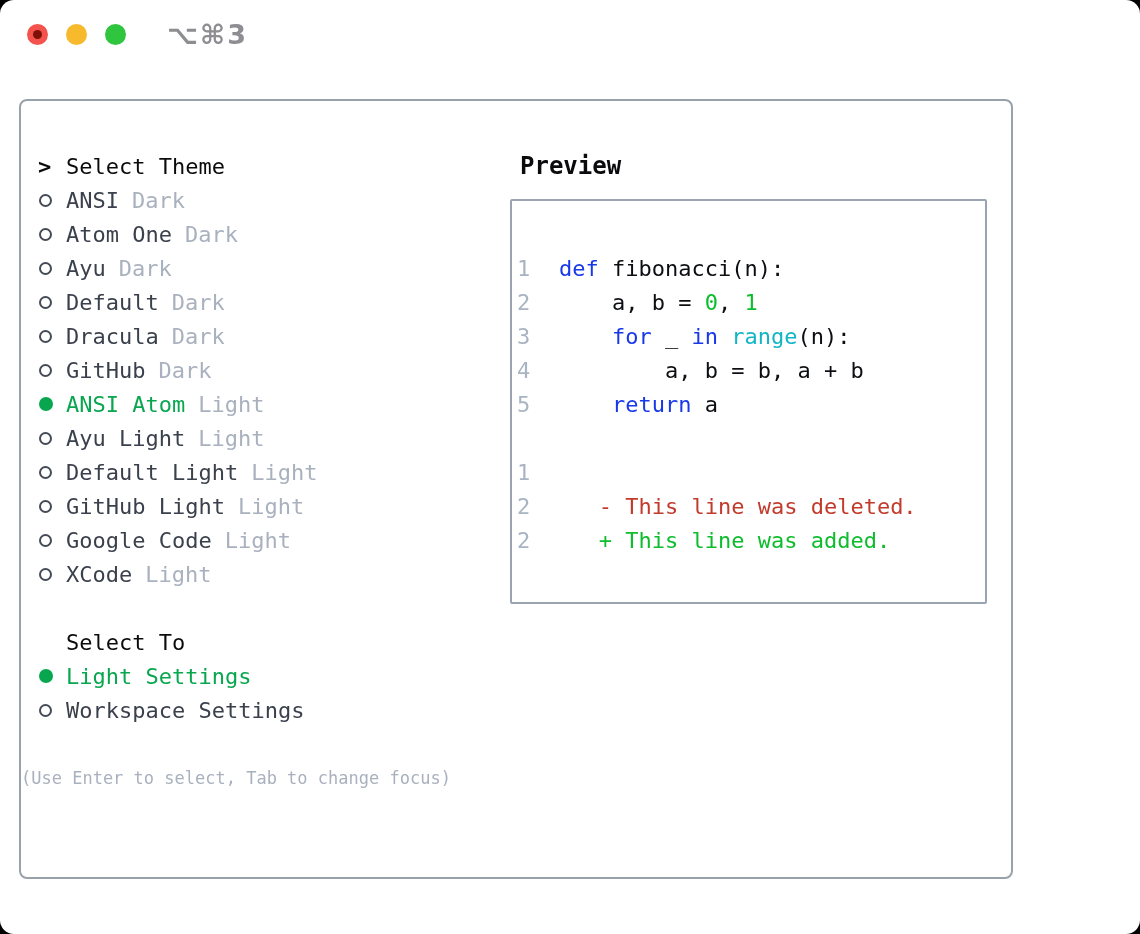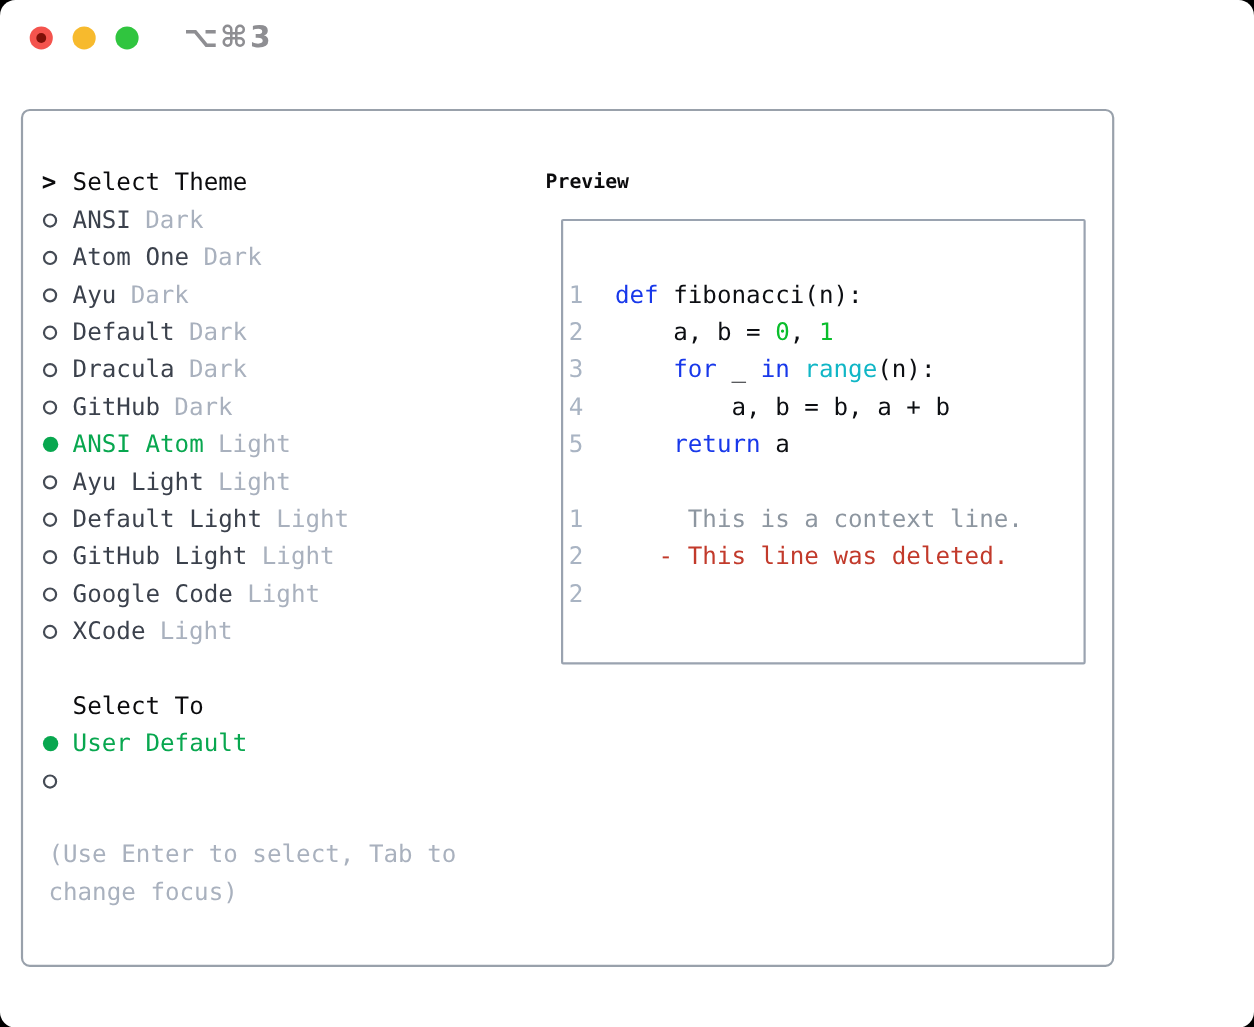--- a/index.html
+++ b/index.html
@@ -37,25 +37,25 @@
   .marker{width:28px;display:flex;align-items:center;flex:none}
   .bullet{width:13px;height:13px;margin-left:1px;border:2px solid var(--bullet);
     border-radius:50%;box-sizing:border-box}
   .bullet.filled{width:14px;height:14px;border:none;background:var(--accent)}
   .prefix{color:var(--ink);font-weight:700}
   .title{font-weight:400;color:var(--ink)}
   .subtitle{color:var(--ink)}
   .opt-name{color:var(--name)}
   .opt-name.selected{color:var(--accent)}
   .variant{color:var(--muted);margin-left:13px}
-  .help{position:absolute;left:23px;top:660px;width:430px;font-size:22px;
+  .help{position:absolute;left:0;top:660px;width:430px;font-size:17px;
     line-height:34px;color:var(--muted)}
   
-  .preview-title{position:absolute;left:475px;top:48px;height:34px;line-height:34px;
-    font-size:18px;font-weight:700;color:var(--ink)}
+  .preview-title{position:absolute;left:499px;top:48px;height:34px;line-height:34px;
+    font-size:24px;font-weight:700;color:var(--ink)}
   .preview-box{position:absolute;left:489px;top:98px;width:477px;height:405px;
     border:2px solid var(--pbox-border);box-sizing:border-box;border-radius:2px}
   .code{position:absolute;left:5px;top:50px}
   .cline{display:flex;align-items:center;height:34px;font-size:22px;white-space:pre}
   .ln{width:42px;flex:none;color:var(--ln)}
   .c-keyword{color:var(--kw)} .c-plain{color:var(--code)} .c-number{color:var(--num)}
   .c-builtin{color:var(--builtin)} .c-context{color:var(--ctx)}
   .c-deleted{color:var(--del)} .c-added{color:var(--add)}
 </style>
 </head>
@@ -94,37 +94,37 @@
           <div class="row option"><span class="marker"><span class="bullet"></span></span><span class="opt-name">XCode</span><span class="variant">Light</span></div>
         </div>
     </div>
 
     <div class="apply-col">
       <div class="row">
         <span class="marker"></span>
         <span class="subtitle">Select To</span>
       </div>
       <div id="apply-list">
-          <div class="row option"><span class="marker"><span class="bullet filled"></span></span><span class="opt-name selected">User Default</span></div>
-          <div class="row option"><span class="marker"><span class="bullet"></span></span></div>
+          <div class="row option"><span class="marker"><span class="bullet filled"></span></span><span class="opt-name selected">Light Settings</span></div>
+          <div class="row option"><span class="marker"><span class="bullet"></span></span><span class="opt-name">Workspace Settings</span></div>
         </div>
     </div>
 
     <div class="help">(Use Enter to select, Tab to change focus)</div>
 
     <div class="preview-title">Preview</div>
 
     <div class="preview-box">
       <div class="code" id="code-lines">
           <div class="cline"><span class="ln">1</span><span class="ctext"><span class="c-keyword">def </span><span class="c-plain">fibonacci(n):</span></span></div>
           <div class="cline"><span class="ln">2</span><span class="ctext"><span class="c-plain">    a, b = </span><span class="c-number">0</span><span class="c-plain">, </span><span class="c-number">1</span></span></div>
           <div class="cline"><span class="ln">3</span><span class="ctext"><span class="c-plain">    </span><span class="c-keyword">for</span><span class="c-plain"> _ </span><span class="c-keyword">in</span><span class="c-plain"> </span><span class="c-builtin">range</span><span class="c-plain">(n):</span></span></div>
           <div class="cline"><span class="ln">4</span><span class="ctext"><span class="c-plain">        a, b = b, a + b</span></span></div>
           <div class="cline"><span class="ln">5</span><span class="ctext"><span class="c-plain">    </span><span class="c-keyword">return</span><span class="c-plain"> a</span></span></div>
           <div class="cline"><span class="ln"></span><span class="ctext"></span></div>
-          <div class="cline"><span class="ln">1</span><span class="ctext"><span class="c-context">     This is a context line.</span></span></div>
+          <div class="cline"><span class="ln">1</span></div>
           <div class="cline"><span class="ln">2</span><span class="ctext"><span class="c-deleted">   - This line was deleted.</span></span></div>
-          <div class="cline"><span class="ln">2</span></div>
+          <div class="cline"><span class="ln">2</span><span class="ctext"><span class="c-added">   + This line was added.</span></span></div>
         </div>
     </div>
 
   </div>
 </div>
 
 </body></html>

